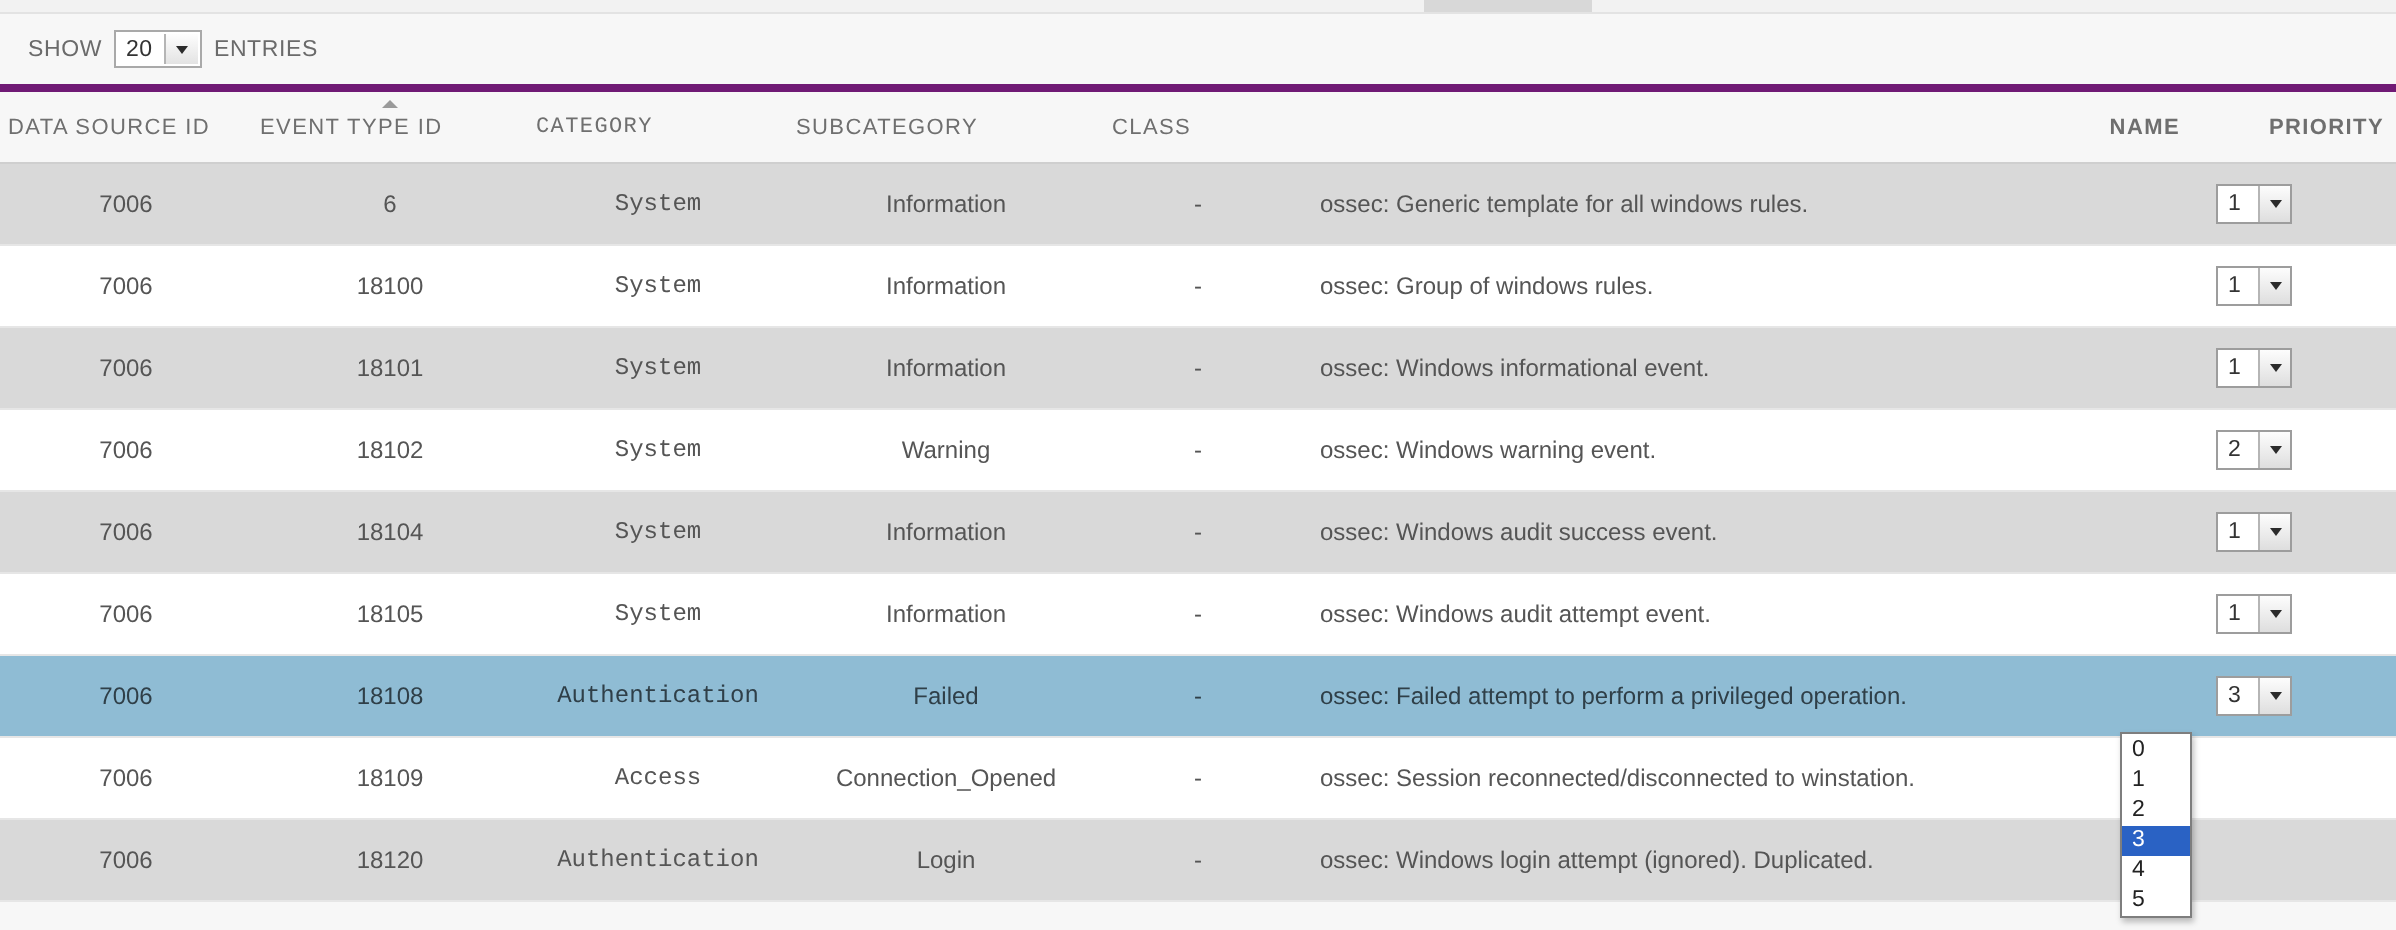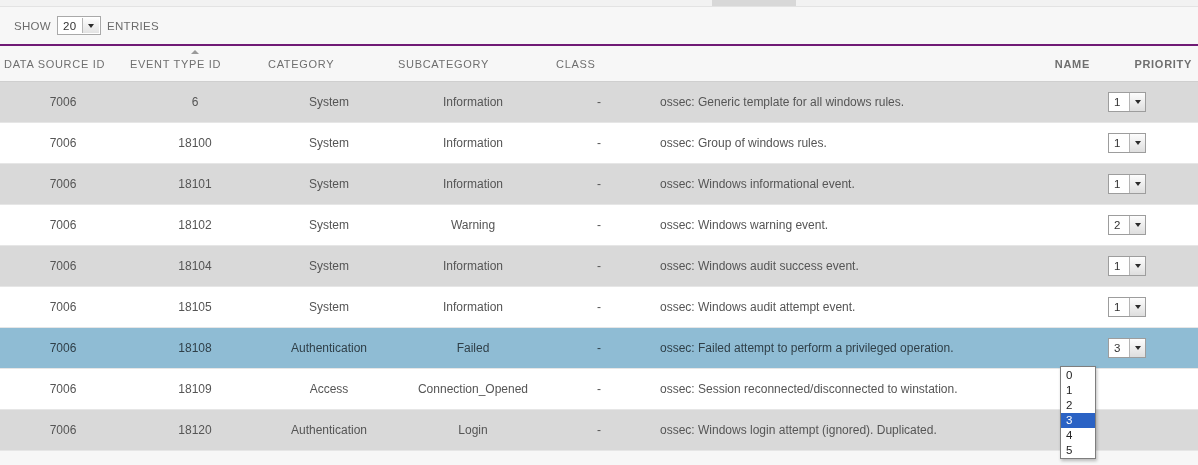--- a/index.html
+++ b/index.html
@@ -33,21 +33,21 @@
     left: 712px;
     top: 0;
     width: 84px;
     height: 6px;
     background: #d8d8d8;
   }
   
   .toolbar {
     height: 39px;
     background: #f7f7f7;
-    border-bottom: 2px solid #701a75;
+    border-bottom: 4px solid #701a75;
     display: flex;
     align-items: center;
     padding: 0 6px 0 14px;
     box-sizing: border-box;
   }
   .show-entries {
     display: flex;
     align-items: center;
     gap: 6px;
     color: #6b6b6b;
@@ -206,21 +206,21 @@
     height: 15px;
     line-height: 15px;
     cursor: pointer;
   }
   .dropdown-open .opt.sel {
     background: #2a62c4;
     color: #ffffff;
   }
   .col-ds     { width: 118px; }
   .col-etid   { width: 130px; }
-  .col-cat    { width: 122px; }
+  .col-cat    { width: 122px; font-family: Liberation Mono, monospace; }
   .col-sub    { width: 150px; }
   .col-class  { width: 86px; }
   .col-name   { width: 430px; }
   .col-pri    { width: 84px; }
   .col-rel    { width: 78px; }
 </style>
 </head>
 <body>
 
 <div class="app">

